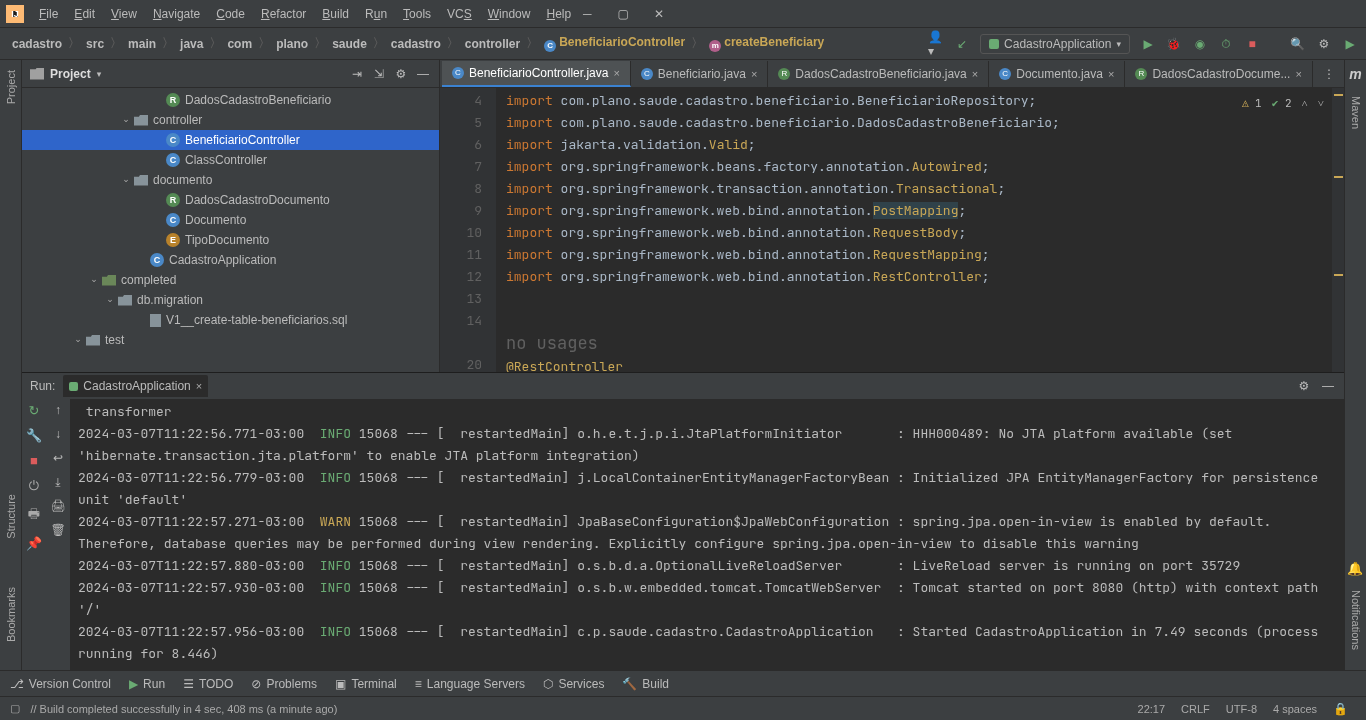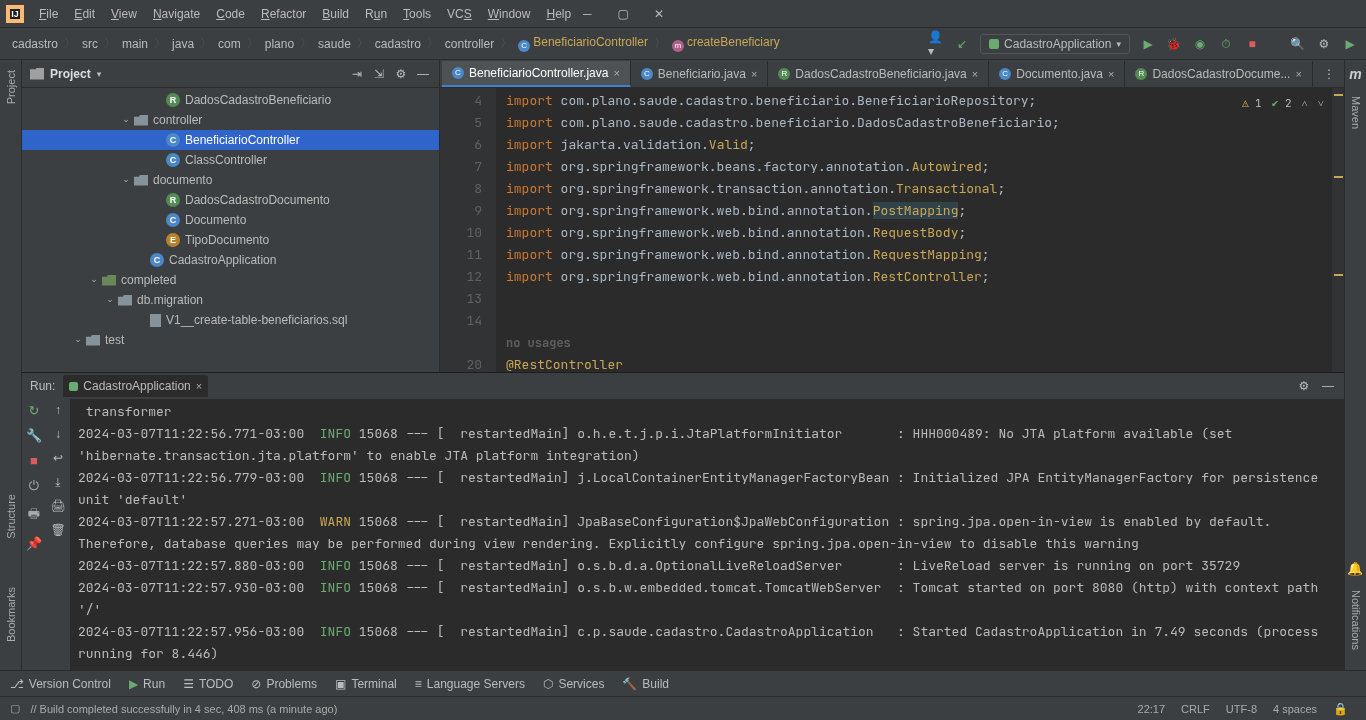--- a/index.html
+++ b/index.html
@@ -1,25 +1,25 @@
 <!DOCTYPE html>
 <html><head>
 <meta charset="utf-8">
 <style>
 * { box-sizing: border-box; margin: 0; padding: 0; }
 body { font-family: "Segoe UI", sans-serif; font-size: 12px; background: #2b2b2b; color: #bbbbbb; width: 1366px; height: 720px; overflow: hidden; display: flex; flex-direction: column; }
 .menubar { height: 28px; background: #3c3f41; display: flex; align-items: center; padding: 0 6px; gap: 2px; border-bottom: 1px solid #2b2b2b; }
-.menubar .logo { width: 18px; height: 18px; background: #1e1e1e; border: 4px solid #fdba74; display:flex;align-items:center;justify-content:center;font-size:9px;font-weight:bold;color:#fff;margin-right:6px;}
+.menubar .logo { width: 18px; height: 18px; background: #1e1e1e; border: 6px solid #fdba74; display:flex;align-items:center;justify-content:center;font-size:9px;font-weight:bold;color:#fff;margin-right:6px;}
 .menuitem { padding: 3px 7px; cursor: default; }
 .menuitem u { text-decoration: underline; }
 .windowtitle { margin-left: 20px; color: #8a8a8a; flex: 1; }
 .winbtns { display:flex; gap: 22px; padding-right: 10px; }
 .winbtn { width:14px;height:14px;display:flex;align-items:center;justify-content:center;color:#bbb;}
 .navbar { height: 32px; background: #3c3f41; display:flex; align-items:center; padding:0 8px; border-bottom:1px solid #2b2b2b;}
-.breadcrumbs { display:flex; align-items:center; font-size:12px; flex:1; }
+.breadcrumbs { display:flex; align-items:center; font-size:12px; flex:1;font-weight:bold; }
 .crumb { padding: 2px 4px; color:#bbb; }
 .crumb.obj { color:#c9a756; }
 .crumb-sep { color:#5a5a5a; margin:0 2px; }
 .crumb .ic { display:inline-block;width:12px;height:12px;border-radius:6px;background:#4a88c7;margin-right:3px;vertical-align:-2px;font-size:8px;text-align:center;color:#fff;line-height:12px;}
 .navtools { display:flex; align-items:center; gap:10px; }
 .runsel { background:#3c3f41;border:1px solid #555;padding:2px 8px;border-radius:3px;display:flex;align-items:center;gap:5px;}
 .runsel .sq { width:10px;height:10px;background:#6aab73;border-radius:2px;}
 .ticon { width:16px;height:16px;display:flex;align-items:center;justify-content:center;}
 .play { color:#6aab73;font-size:12px;}
 .bug{color:#6aab73;}
@@ -64,21 +64,21 @@
 .tabextra{margin-left:auto;display:flex;gap:8px;padding:0 8px;}
 .warntri{color:#c9a756;}
 .warncheck{color:#6aab73;}
 
 .codewrap{flex:1;display:flex;font-family:"JetBrains Mono","Consolas",monospace;font-size:13px;line-height:22px;overflow:hidden;position:relative;}
 .gutter{width:56px;background:#313335;color:#606060;text-align:right;padding:2px 14px 2px 0;user-select:none;}
 .code{flex:1;padding:2px 0 2px 10px;white-space:pre;overflow:hidden;}
 .kw{color:#cc7832;}
 .id{color:#a9b7c6;}
 .annid{color:#c9a756;}
-.usg{color:#606060;font-size:12px;font-weight:bold;}
+.usg{color:#606060;font-size:17px;}
 .stripe{position:absolute;right:0;top:0;width:12px;height:100%;background:#313335;}
 .stripe .m{position:absolute;right:1px;width:9px;height:2px;}
 .m.y{background:#c9a756;}
 
 .runpanel{height:298px;background:#2b2b2b;border-top:1px solid #1e1e1e;display:flex;flex-direction:column;}
 .runhead{height:26px;background:#3c3f41;display:flex;align-items:center;padding:0 8px;gap:8px;}
 .runhead .rtab{display:flex;align-items:center;gap:5px;padding:0 6px;background:#2b2b2b;height:22px;border-radius:2px 2px 0 0;}
 .runhead .rtab .sq{width:9px;height:9px;background:#6aab73;border-radius:2px;}
 .runhead .cx{font-size:11px;color:#aaa;}
 .runhead .sp{flex:1;}

